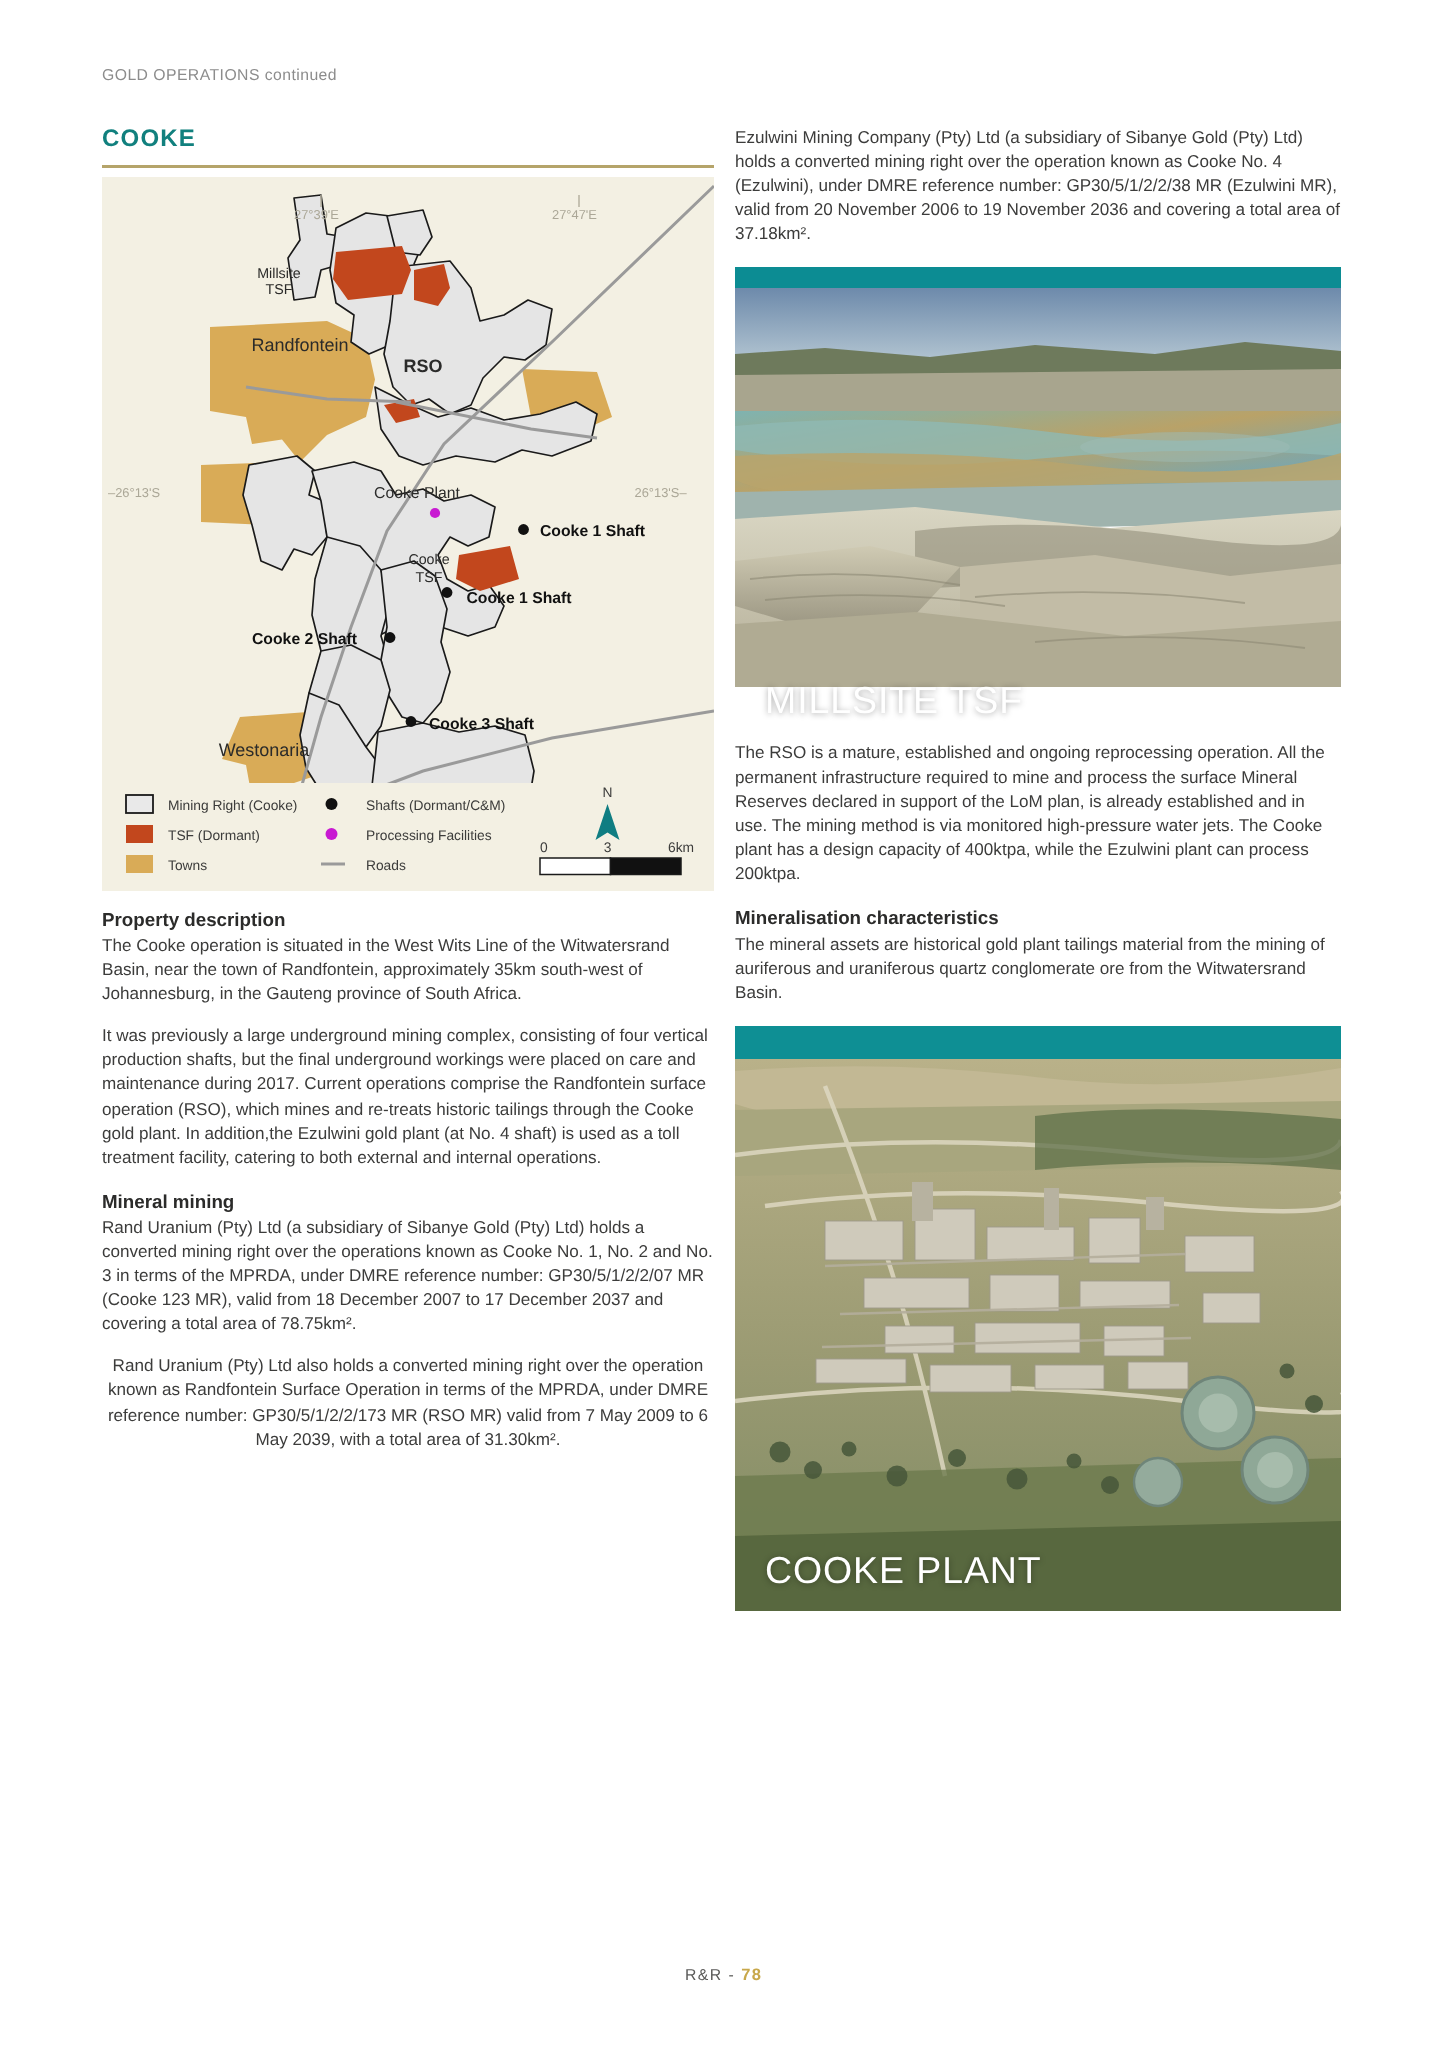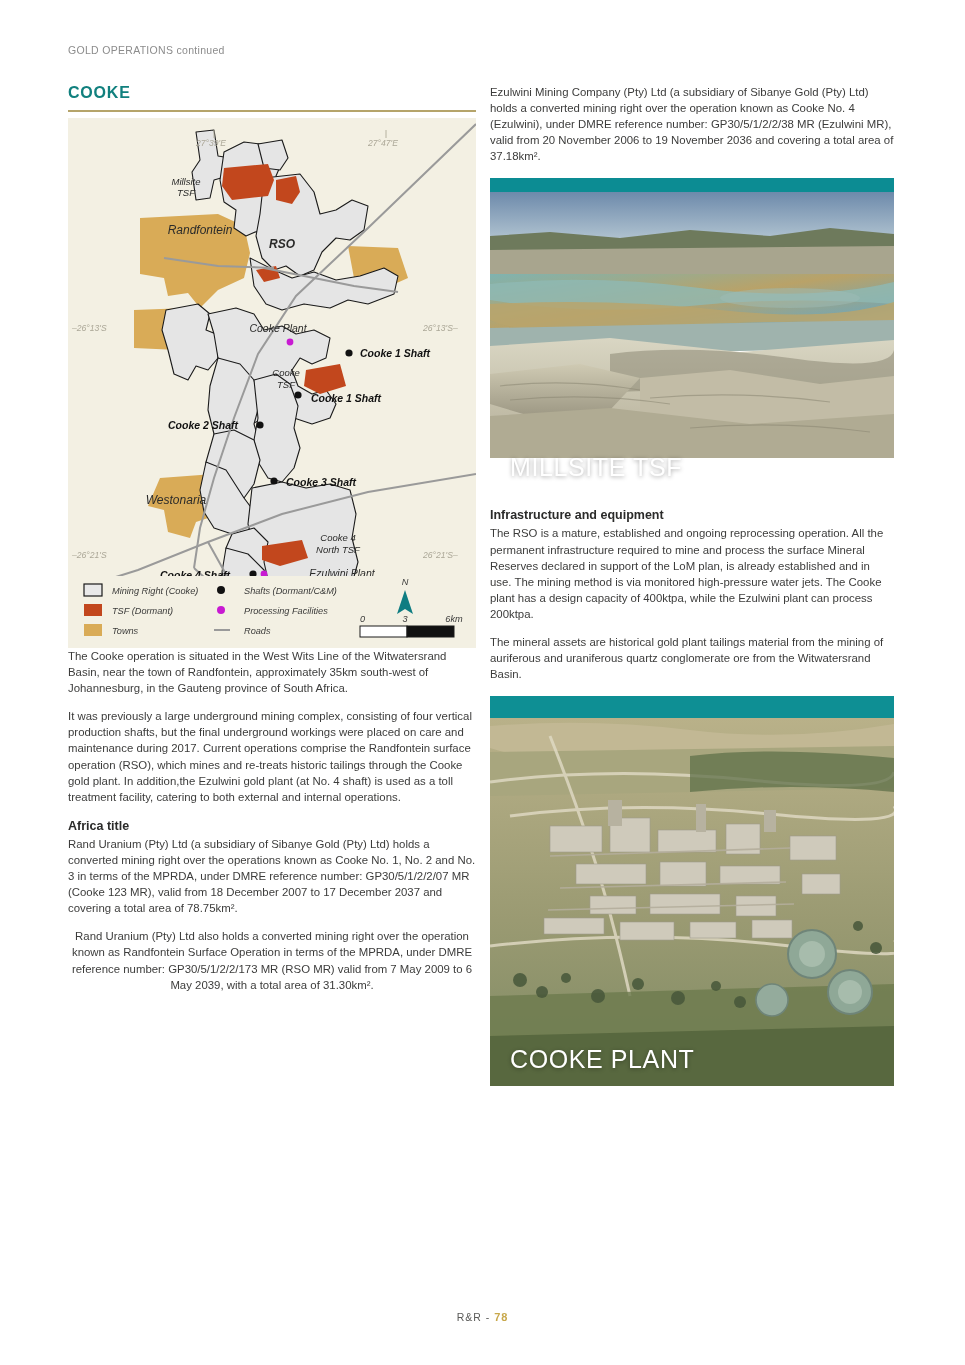--- a/index.html
+++ b/index.html
@@ -22,22 +22,22 @@
   .col-right { position:absolute; left:490px; top:84px; width:404px; }
 
   .section-title {
     color:#11807e; font-size:16px; font-weight:bold;
     letter-spacing:0.8px; margin:0 0 8px 0;
   }
   .rule-gold { height:2px; background:#b5a46a; margin:4px 0 6px 0; }
 
   
   .map-wrap {
-    position:relative; width:408px; height:530px;
-    background:#f3f0e3; overflow:hidden;font-style:italic;
+    position:relative; width:408px; height:476px;
+    background:#f3f0e3; overflow:hidden;
   }
   .map-svg { position:absolute; inset:0; }
   .map-legend {
     position:absolute; left:0; bottom:0; width:408px; height:72px;
   }
 
   
   .h3 { font-size:12.5px; font-weight:bold; color:#2b2b2a; margin:14px 0 3px 0; }
   .h3.first { margin-top:12px; }
   p.body { font-size:11.4px; line-height:16.1px; margin:0 0 12px 0; color:#3c3c3b; }
@@ -207,24 +207,25 @@
         <path d="M337 14 L345 38 L337 33 L329 38 Z" fill="#0f7d82"></path>
 
         <text class="lg-text" x="292" y="46" font-size="8" id="sc0">0</text>
         <text class="lg-text" x="337" y="46" font-size="8" text-anchor="middle" id="sc1">3</text>
         <text class="lg-text" x="386" y="46" font-size="8" text-anchor="middle" id="sc2">6km</text>
         <rect x="292" y="50" width="47" height="11" fill="#ffffff" stroke="#1a1a1a" stroke-width="1"></rect>
         <rect x="339" y="50" width="47" height="11" fill="#111111" stroke="#1a1a1a" stroke-width="1"></rect>
       </svg>
     </div>
 
+    <div class="h3 first">Property description</div>
     <p class="body">The Cooke operation is situated in the West Wits Line of the Witwatersrand Basin, near the town of Randfontein, approximately 35km south-west of Johannesburg, in the Gauteng province of South Africa.</p>
     <p class="body">It was previously a large underground mining complex, consisting of four vertical production shafts, but the final underground workings were placed on care and maintenance during 2017. Current operations comprise the Randfontein surface operation (RSO), which mines and re-treats historic tailings through the Cooke gold plant. In addition,the Ezulwini gold plant (at No. 4 shaft) is used as a toll treatment facility, catering to both external and internal operations.</p>
 
-    <div class="h3">Africa title</div>
+    <div class="h3">Mineral mining</div>
     <p class="body">Rand Uranium (Pty) Ltd (a subsidiary of Sibanye Gold (Pty) Ltd) holds a converted mining right over the operations known as Cooke No. 1, No. 2 and No. 3 in terms of the MPRDA, under DMRE reference number: GP30/5/1/2/2/07 MR (Cooke 123 MR), valid from 18 December 2007 to 17 December 2037 and covering a total area of 78.75km².</p>
     <p class="body">Rand Uranium (Pty) Ltd also holds a converted mining right over the operation known as Randfontein Surface Operation in terms of the MPRDA, under DMRE reference number: GP30/5/1/2/2/173 MR (RSO MR) valid from 7 May 2009 to 6 May 2039, with a total area of 31.30km².</p>
   </div>
 
   <div class="col-right">
 
     <p class="body" style="margin-bottom:14px;">Ezulwini Mining Company (Pty) Ltd (a subsidiary of Sibanye Gold (Pty) Ltd) holds a converted mining right over the operation known as Cooke No. 4 (Ezulwini), under DMRE reference number: GP30/5/1/2/2/38 MR (Ezulwini MR), valid from 20 November 2006 to 19 November 2036 and covering a total area of 37.18km².</p>
 
     <div class="photo" id="photo-millsite">
       <svg viewBox="0 0 404 280" width="404" height="280" preserveAspectRatio="none">
@@ -265,23 +266,23 @@
           <path d="M10 208 Q80 200 150 212"></path>
           <path d="M20 222 Q100 214 180 226"></path>
           <path d="M160 220 Q250 212 340 224"></path>
           <path d="M200 250 Q290 242 380 254"></path>
         </g>
         <ellipse cx="300" cy="120" rx="70" ry="10" fill="#9dbcb5" opacity="0.5"></ellipse>
       </svg>
       <div class="cap">MILLSITE TSF</div>
     </div>
 
-    <div class="h3">Infrastructure and equipment</div>
     <p class="body">The RSO is a mature, established and ongoing reprocessing operation. All the permanent infrastructure required to mine and process the surface Mineral Reserves declared in support of the LoM plan, is already established and in use. The mining method is via monitored high-pressure water jets. The Cooke plant has a design capacity of 400ktpa, while the Ezulwini plant can process 200ktpa.</p>
 
+    <div class="h3">Mineralisation characteristics</div>
     <p class="body" style="margin-bottom:14px;">The mineral assets are historical gold plant tailings material from the mining of auriferous and uraniferous quartz conglomerate ore from the Witwatersrand Basin.</p>
 
     <div class="photo" id="photo-cooke">
       <svg viewBox="0 0 404 390" width="404" height="390" preserveAspectRatio="none">
         <defs>
           <linearGradient id="ground2" x1="0" y1="0" x2="0" y2="1">
             <stop offset="0%" stop-color="#b9b189"></stop>
               <stop offset="55%" stop-color="#9a9a72"></stop>
             <stop offset="100%" stop-color="#7e8a63"></stop>
           </linearGradient>

